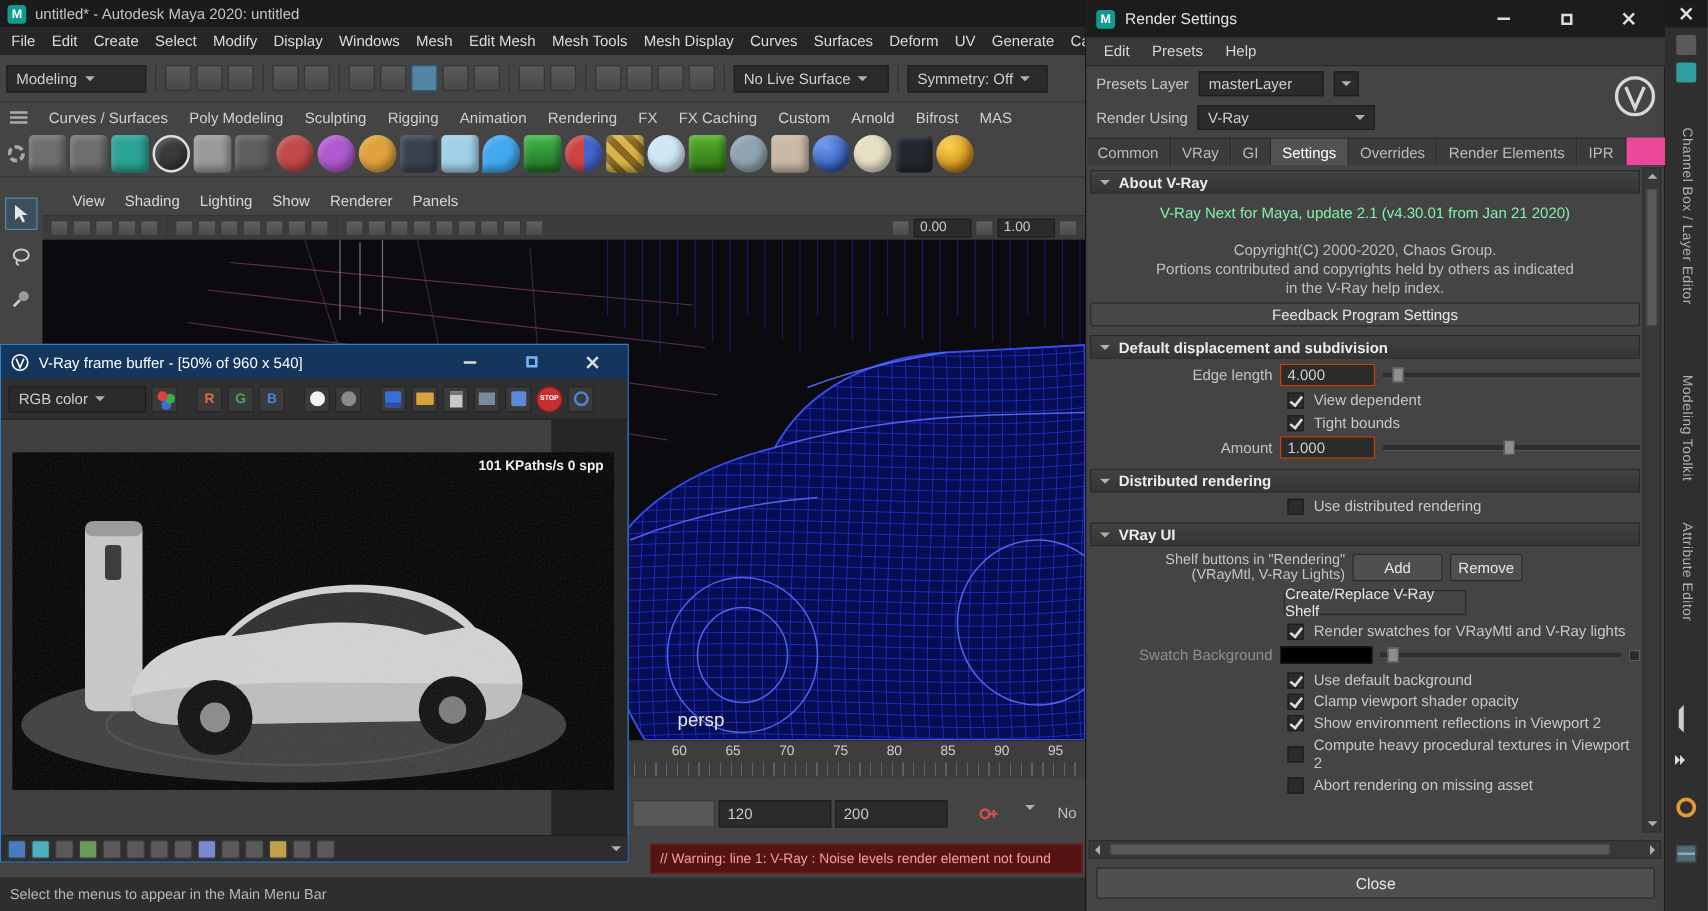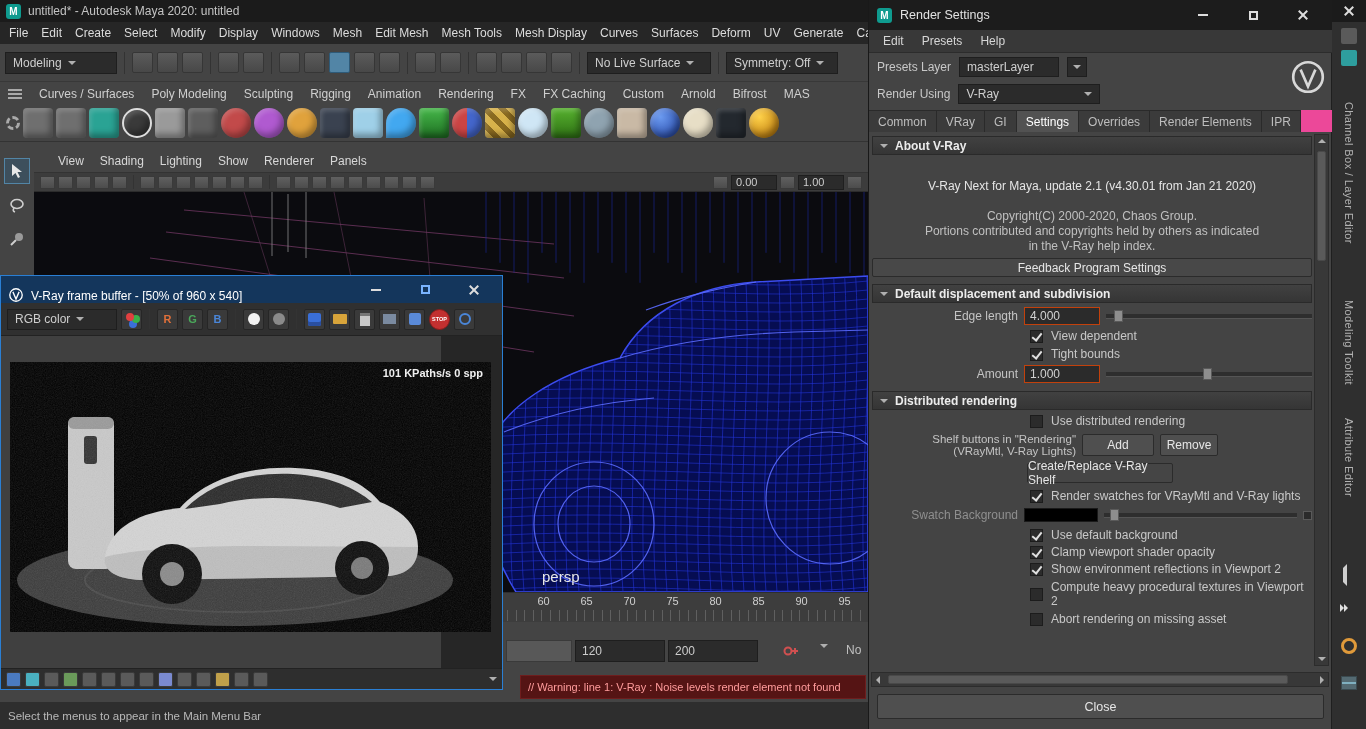--- a/index.html
+++ b/index.html
@@ -60,21 +60,21 @@
   
   .wb{width:42px;height:100%;display:flex;align-items:center;justify-content:center;flex:none}
   .g-min{width:10px;height:2px;background:#ddd}
   .g-max{width:9px;height:9px;border:2px solid #ddd}
   .g-x{position:relative;width:12px;height:12px}
   .g-x::before,.g-x::after{content:"";position:absolute;left:5px;top:0;width:2px;height:12px;background:#ddd}
   .g-x::before{transform:rotate(45deg)}.g-x::after{transform:rotate(-45deg)}
 
   
   .vfb{left:0;top:275px;width:503px;height:415px;background:#262626;border:1px solid #2a7fd4;z-index:10}
-  .vfb-tb{height:27px;background:#14365c;display:flex;align-items:flex-end;gap:7px;padding:0 7px;color:#fff}
+  .vfb-tb{height:27px;background:#14365c;display:flex;align-items:center;gap:7px;padding:0 7px;color:#fff}
   .vfb-toolbar{height:33px;background:#303030;border-bottom:1px solid #222;display:flex;align-items:center;gap:4px;padding:0 6px}
   .vfbico{width:21px;height:21px;background:#3a3a3a;border:1px solid #262626;border-radius:2px;display:flex;align-items:center;justify-content:center;flex:none;position:relative}
   .chbtn{font-weight:bold;font-size:11px}
   .vfb-img{position:absolute;left:0;top:60px;width:440px;height:332px;background:#404040}
   .render{position:absolute;left:9px;top:26px;width:481px;height:270px;background:#000}
   .stats{position:absolute;right:8px;top:5px;color:#f0f0f0;font-size:11px;font-weight:bold}
   .vfb-bottom{position:absolute;left:0;top:392px;width:501px;height:21px;background:#2e2e2e;border-top:1px solid #222;display:flex;align-items:center;gap:4px;padding:0 5px}
   .vbico{width:15px;height:15px;border-radius:2px;background:#5a5a5a;border:1px solid #3a3a3a;flex:none}
 
   
@@ -526,21 +526,21 @@
     <span class="rstab">Overrides</span>
     <span class="rstab">Render Elements</span>
     <span class="rstab">IPR</span>
   </div>
 
   <div class="rs-content">
     <div class="sec">
       <span class="tri"></span>
       <span>About V-Ray</span>
     </div>
-    <div style="text-align:center;margin-top:24px;color:#e5e5e5">V-Ray Next for Maya, update 2.1 (v4.30.01 from Jan 21 2020)</div>
+    <div style="text-align:center;margin-top:8px;color:#86efac">V-Ray Next for Maya, update 2.1 (v4.30.01 from Jan 21 2020)</div>
     <div style="text-align:center;margin-top:16px;color:#c0c0c0">Copyright(C) 2000-2020, Chaos Group.</div>
     <div style="text-align:center;margin-top:1px;color:#c0c0c0">Portions contributed and copyrights held by others as indicated</div>
     <div style="text-align:center;margin-top:1px;color:#c0c0c0">in the V-Ray help index.</div>
     <div class="btn" style="height:19px;margin-top:5px;background:#484848">Feedback Program Settings</div>
 
     <div class="sec" style="margin-top:7px">
       <span class="tri"></span>
         <span>Default displacement and subdivision</span>
     </div>
     <div class="rsrow">
@@ -568,20 +568,24 @@
 
     <div class="sec" style="margin-top:8px">
       <span class="tri"></span>
         <span>Distributed rendering</span>
     </div>
     <div class="cbrow">
       <span class="cb"></span>
       <span>Use distributed rendering</span>
     </div>
 
+    <div class="sec" style="margin-top:6px">
+      <span class="tri"></span>
+        <span>VRay UI</span>
+    </div>
     <div class="rsrow" style="margin-top:5px">
       <div style="width:204px;text-align:right;color:#c4c4c4;flex:none;line-height:12px;font-size:11.5px">
         <div>Shelf buttons in "Rendering"</div>
         <div>(VRayMtl, V-Ray Lights)</div>
       </div>
       <div class="btn" style="width:72px;height:22px">Add</div>
       <div class="btn" style="width:58px;height:22px">Remove</div>
     </div>
     <div class="btn" style="width:146px;height:20px;margin-left:155px;margin-top:6px;background:#454545">Create/Replace V-Ray Shelf</div>
     <div class="cbrow" style="margin-top:6px">

